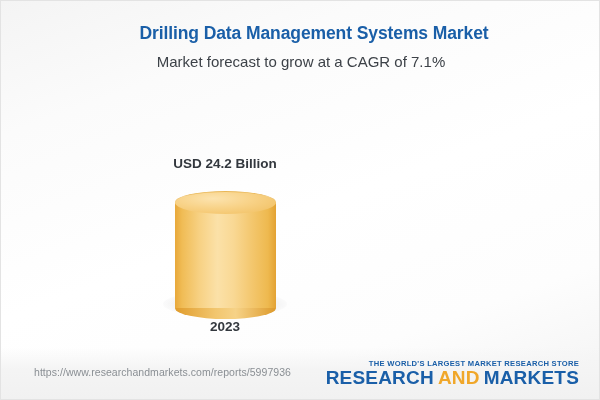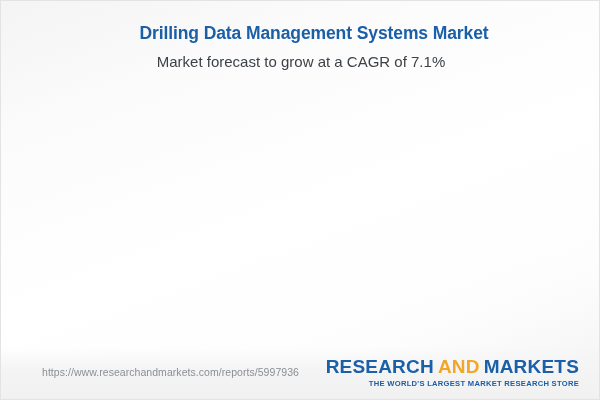--- a/index.html
+++ b/index.html
@@ -156,21 +156,20 @@
     height: 52px;
     background: linear-gradient(to bottom, rgba(245,245,245,0) 0%, #f4f4f4 45%, #f1f1f1 100%);
   }
   #source-url {
     position: absolute;
     left: 33px;
     top: 19px;
     font-size: 10.5px;
     color: #8a8f94;
     letter-spacing: 0.05px;
-    margin-left: 8px;
   }
   #logo {
     position: absolute;
     right: 22px;
     top: 10px;
     text-align: right;
   }
   #logo-wordmark {
     font-size: 19px;
     font-weight: bold;
@@ -192,26 +191,40 @@
 </head>
 <body>
 
 <div id="card">
 
   <div id="chart-title">Drilling Data Management Systems Market</div>
   <div id="chart-subtitle">Market forecast to grow at a CAGR of 7.1%</div>
 
   <div id="plot-area">
 
+    <div class="bar-group" style="left:114px; top:0; width:220px; height:260px;">
+
+      <div class="value-label" style="left:0; top:75px;">USD 24.2 Billion</div>
+
+      <div class="shadow-ellipse" style="left:48px; top:210px; width:124px; height:26px;"></div>
+
+      <div class="cyl yellow" style="left:60px; top:110px; width:101px; height:117px;">
+        <div class="cyl-bottom" style="bottom:-11px; height:22px;"></div>
+        <div class="cyl-body" style="top:11px; height:106px;"></div>
+        <div class="cyl-top" style="top:0; height:22px;"></div>
+      </div>
+
+      <div class="year-label" style="left:0; top:238px;">2023</div>
+    </div>
 
 
   </div>
 
   <div id="footer">
     <div id="source-url">https://www.researchandmarkets.com/reports/5997936</div>
 
     <div id="logo">
+      <div id="logo-tagline">THE WORLD'S LARGEST MARKET RESEARCH STORE</div>
       <div id="logo-wordmark"><span class="logo-blue">RESEARCH</span><span class="logo-orange" style="margin:0 4px;">AND</span><span class="logo-blue">MARKETS</span></div>
-      <div id="logo-tagline">THE WORLD'S LARGEST MARKET RESEARCH STORE</div>
     </div>
   </div>
 
 </div>
 
 </body></html>

